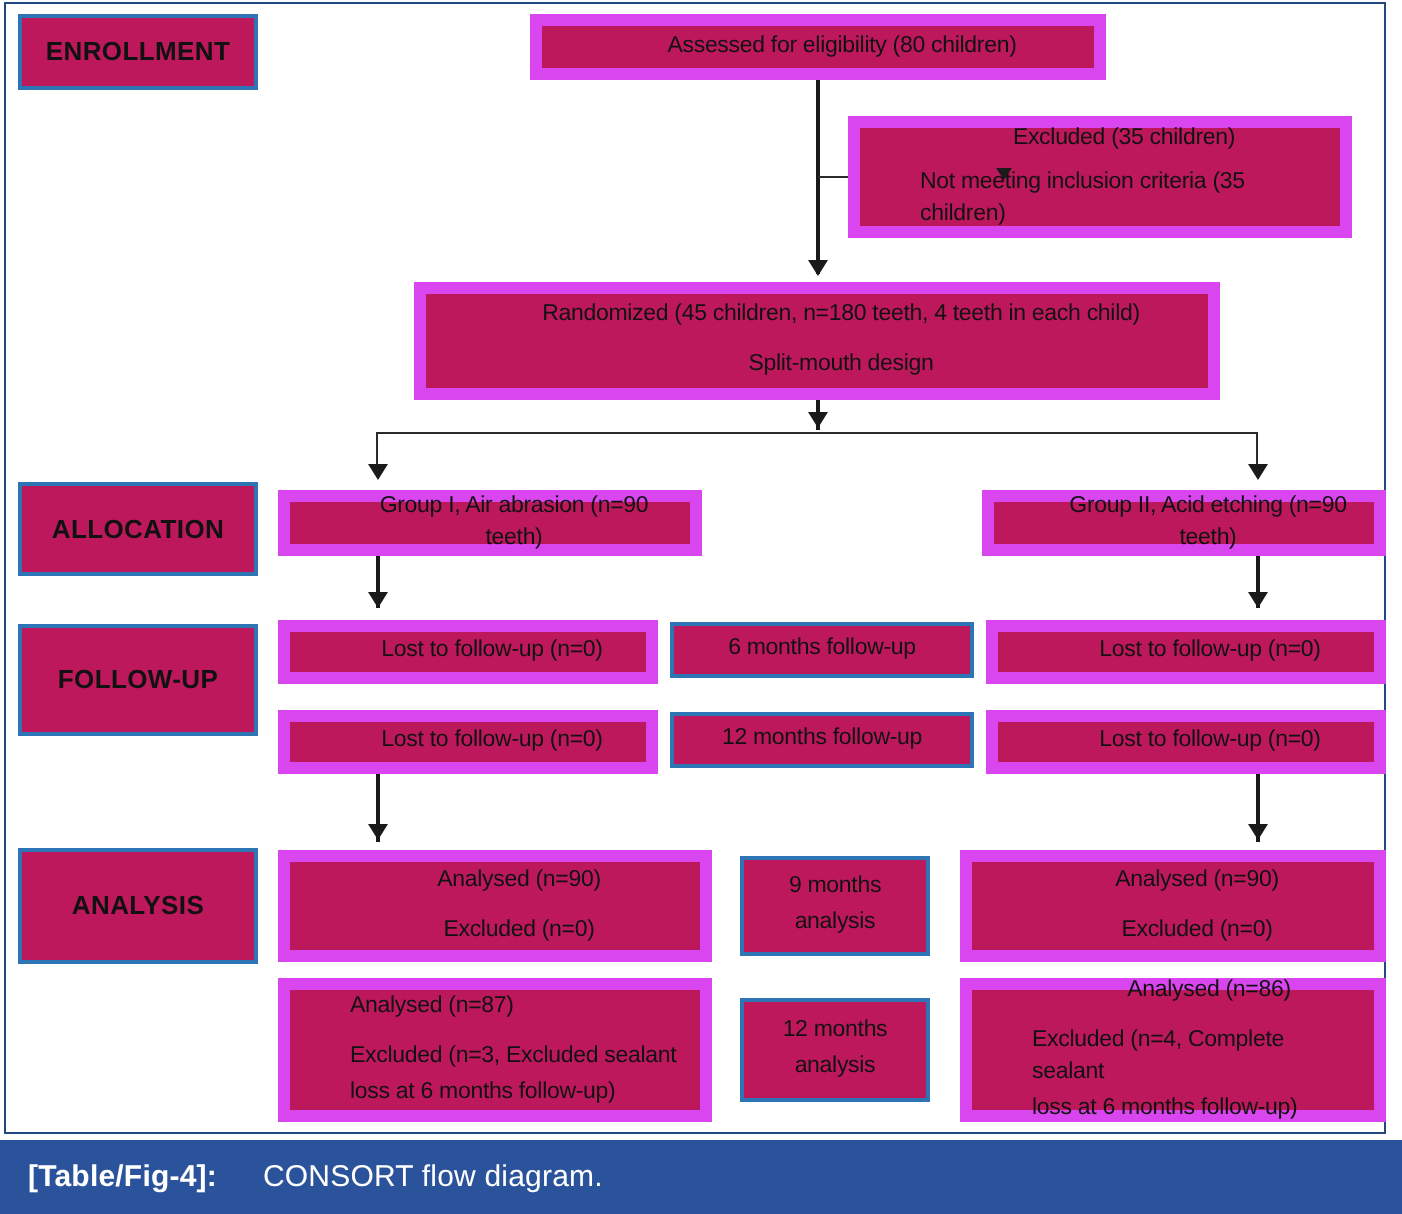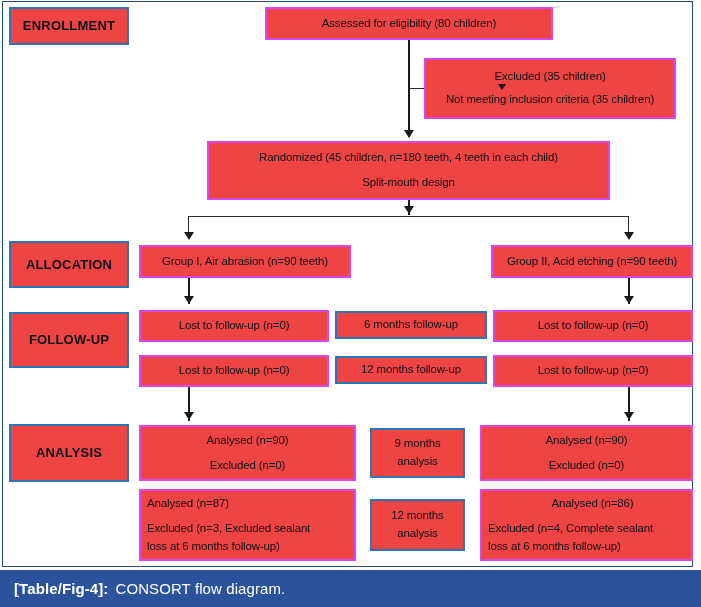--- a/index.html
+++ b/index.html
@@ -28,35 +28,36 @@
     height: 566px;
     border: 1px solid #23487f;
     box-sizing: border-box;
     pointer-events: none;
   }
 
   
   .box {
     position: absolute;
     box-sizing: border-box;
-    background: #ef4444;
+    background: #be185d;
     display: flex;
     flex-direction: column;
     align-items: center;
     justify-content: center;
     text-align: center;
     color: #111111;
     font-size: 11.5px;
     line-height: 1.35;
     letter-spacing: -0.15px;
   }
 
   
   .box.grey {
-    border: 2px solid #d946ef;
+    border: 6px solid #d946ef;
+    padding-left: 24px;
   }
 
   
   .box.blue {
     border: 2px solid #2e75b6;
   }
 
   
   .stage-label {
     font-size: 13px;
@@ -128,20 +129,21 @@
     padding-left: 14px;
     box-sizing: border-box;
     letter-spacing: 0.1px;
   }
   #caption .cap-tag {
     font-weight: 700;
     margin-right: 7px;
   }
   #caption .cap-text {
     font-weight: 400;
+    margin-left: 16px;
   }
 </style>
 </head>
 <body>
 
 <div id="figure">
 
   <div id="frame"></div>
 
   <div class="box blue stage-label" style="left:9px;  top:7px;   width:120px; height:38px;">

